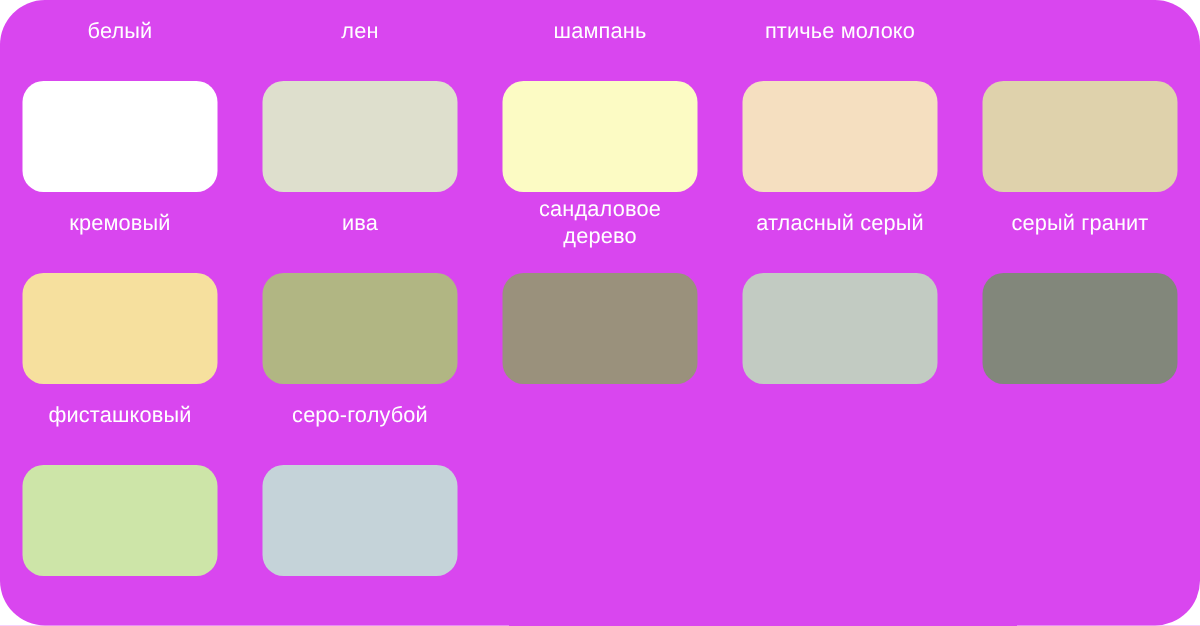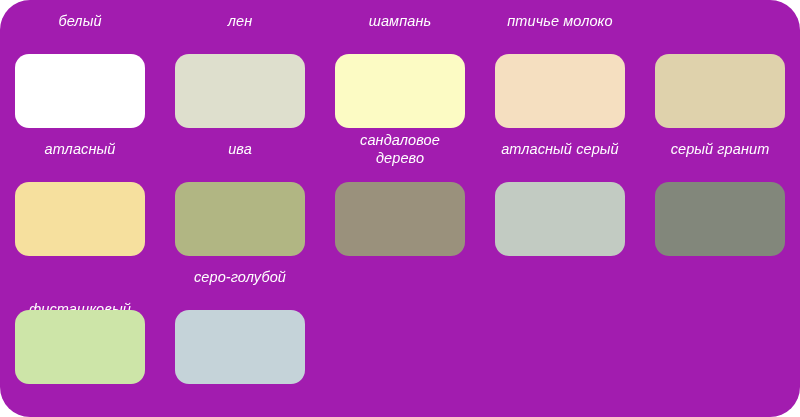--- a/index.html
+++ b/index.html
@@ -70,21 +70,21 @@
     left: 15px;
     top: 42px;
     width: 130px;
     height: 74px;
     border-radius: 14px;
   }
 </style>
 </head>
 <body>
 
-<div id="palette-card" style="background: #a21caf; border-radius: 30px; font-style: italic;">
+<div id="palette-card" style="background: #d946ef; border-radius: 30px;">
   <div class="grid">
       <div class="cell">
         <div class="swatch-label" style="color: rgb(255, 255, 255);">белый</div>
         <div class="swatch" style="background: rgb(255, 255, 255);"></div>
       </div>
       <div class="cell">
         <div class="swatch-label" style="color: rgb(255, 255, 255); text-align: center;">лен</div>
         <div class="swatch" style="background: rgb(222, 223, 205);"></div>
       </div>
       <div class="cell">
@@ -92,42 +92,42 @@
         <div class="swatch" style="background: rgb(252, 251, 196);"></div>
       </div>
       <div class="cell">
         <div class="swatch-label" style="color: rgb(255, 255, 255); text-align: center;">птичье молоко</div>
         <div class="swatch" style="background: rgb(245, 223, 192);"></div>
       </div>
       <div class="cell">
         <div class="swatch" style="background: rgb(223, 210, 172);"></div>
       </div>
       <div class="cell">
-        <div class="swatch-label" style="color: rgb(255, 255, 255);">атласный</div>
+        <div class="swatch-label" style="color: rgb(255, 255, 255);">кремовый</div>
         <div class="swatch" style="background: rgb(246, 224, 158);"></div>
       </div>
       <div class="cell">
         <div class="swatch-label" style="color: rgb(255, 255, 255);">ива</div>
         <div class="swatch" style="background: rgb(177, 182, 131);"></div>
       </div>
       <div class="cell">
         <div class="swatch-label two-line" style="color: rgb(255, 255, 255);">сандаловое
 дерево</div>
         <div class="swatch" style="background: rgb(154, 145, 124);"></div>
       </div>
       <div class="cell">
         <div class="swatch-label" style="color: rgb(255, 255, 255);">атласный серый</div>
         <div class="swatch" style="background: rgb(194, 203, 194);"></div>
       </div>
       <div class="cell">
         <div class="swatch-label" style="color: rgb(255, 255, 255);">серый гранит</div>
         <div class="swatch" style="background: rgb(130, 135, 123);"></div>
       </div>
       <div class="cell">
-        <div class="swatch-label" style="color: rgb(255, 255, 255); margin-top: 32px;">фисташковый</div>
+        <div class="swatch-label" style="color: rgb(255, 255, 255);">фисташковый</div>
         <div class="swatch" style="background: rgb(205, 229, 168);"></div>
       </div>
       <div class="cell">
         <div class="swatch-label" style="color: rgb(255, 255, 255);">серо-голубой</div>
         <div class="swatch" style="background: rgb(197, 211, 217);"></div>
       </div>
       <div class="cell empty"></div>
     </div>
 </div>
 

